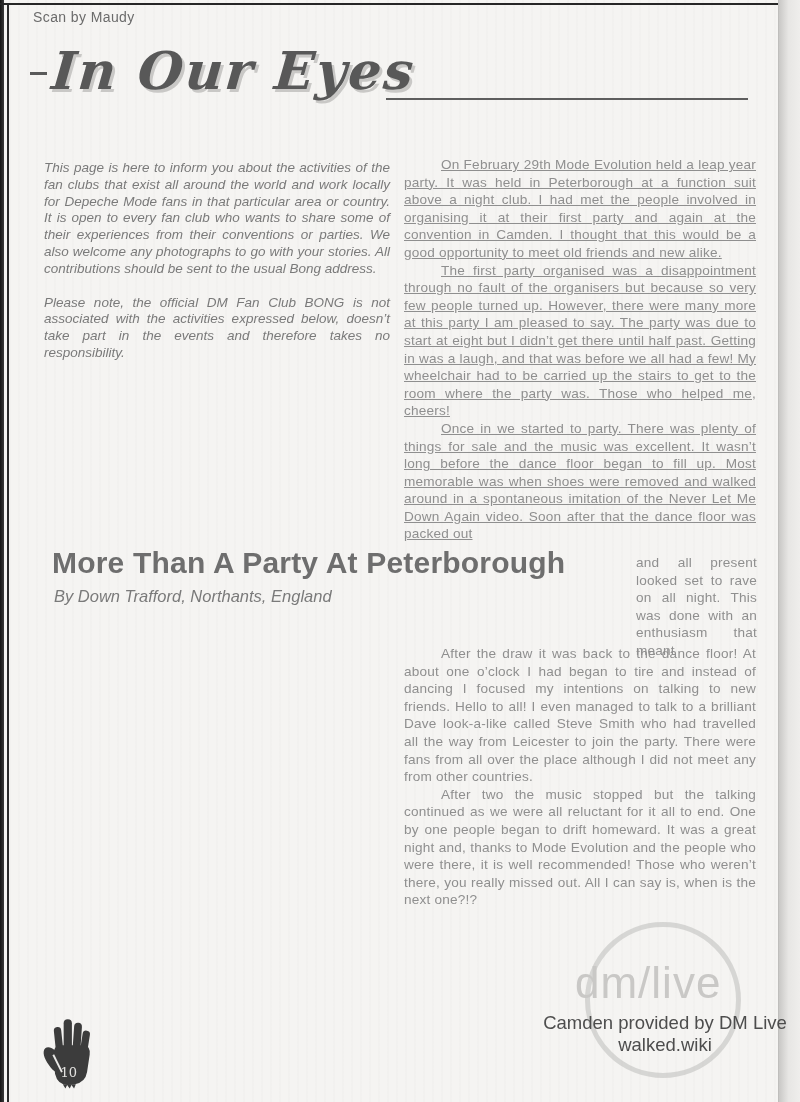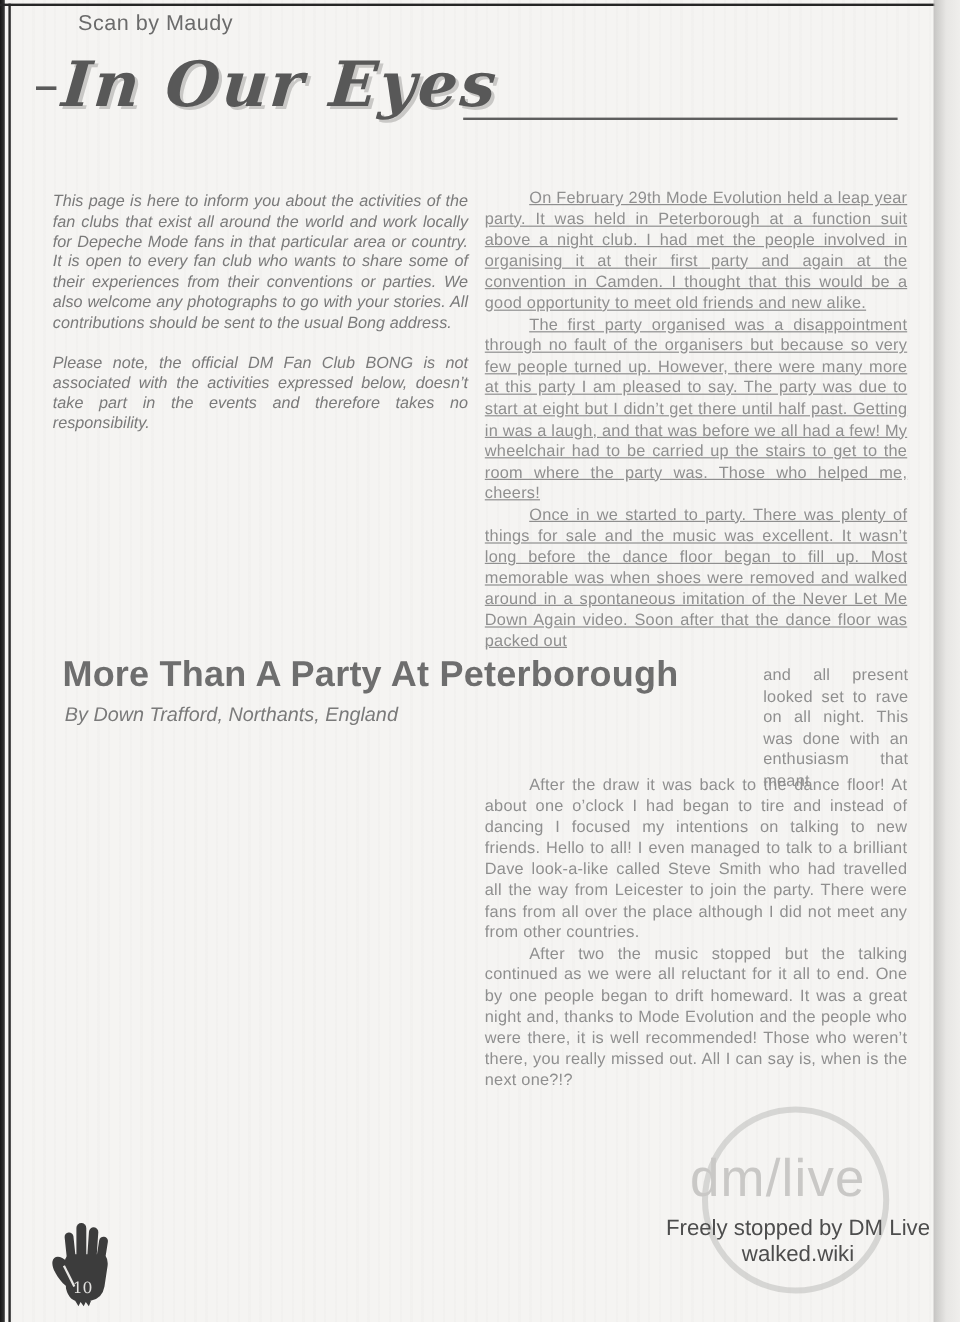--- a/index.html
+++ b/index.html
@@ -9,21 +9,21 @@
     font-family:"Liberation Sans",sans-serif;
     background-image:repeating-linear-gradient(90deg,rgba(0,0,0,0.012) 0 2px,rgba(255,255,255,0) 2px 9px);
   }
   
   .edge-left{position:absolute;left:0;top:0;width:4px;height:1102px;background:linear-gradient(90deg,#141414,#3a3a3a);}
   .frame-left{position:absolute;left:7px;top:3px;width:2px;height:1099px;background:#2b2b2b;}
   .frame-top{position:absolute;left:0;top:3px;height:2px;right:20px;background:#262626;}
   .edge-right{position:absolute;right:0;top:0;width:21px;height:1102px;
     background:linear-gradient(90deg,#c9c8c6,#e7e6e4 45%,#efeeec);border-left:1px solid #bfbebc;}
   
-  .scan-credit{position:absolute;left:33px;top:9px;font-size:18px;color:#6b6b6b;letter-spacing:.4px;margin-left:32px;}
+  .scan-credit{position:absolute;left:33px;top:9px;font-size:14px;color:#6b6b6b;letter-spacing:.4px;}
   .title{
     position:absolute;left:52px;top:40px;
     font-family:"DejaVu Serif",serif;font-style:italic;font-weight:700;
     font-size:52px;color:#585858;letter-spacing:2px;
     transform:skewX(-5deg);
     text-shadow:3px 3px 0 #c9c8c6;
     white-space:nowrap;
   }
   .title-dash{position:absolute;left:30px;top:72px;width:17px;height:3px;background:#5a5a5a;}
   .title-rule{position:absolute;left:386px;right:52px;top:98px;height:2px;background:#5e5e5e;}
@@ -89,21 +89,21 @@
   </div>
 
   <div class="rc rc2">
     <p class="ind">After the draw it was back to the dance floor! At about one o’clock I had began to tire and instead of dancing I focused my intentions on talking to new friends. Hello to all! I even managed to talk to a brilliant Dave look-a-like called Steve Smith who had travelled all the way from Leicester to join the party. There were fans from all over the place although I did not meet any from other countries.</p>
     <p class="ind">After two the music stopped but the talking continued as we were all reluctant for it all to end. One by one people began to drift homeward. It was a great night and, thanks to Mode Evolution and the people who were there, it is well recommended! Those who weren’t there, you really missed out. All I can say is, when is the next one?!?</p>
   </div>
 
   <div class="wm-circle"></div>
   <div class="wm-text">dm/live</div>
   <div class="provided">
-    <div>Freely stopped by DM Live</div>
+    <div>Camden provided by DM Live</div>
     <div>walked.wiki</div>
   </div>
 
   <div class="hand">
     <svg viewBox="0 0 60 84">
       <g fill="#3c3c3c">
         <rect x="15" y="12" width="8.5" height="34" rx="4.2" transform="rotate(-6 19 29)"></rect>
         <rect x="25" y="3" width="9.5" height="42" rx="4.7"></rect>
         <rect x="36" y="7" width="9" height="40" rx="4.5" transform="rotate(4 40 27)"></rect>
         <rect x="45" y="16" width="8.5" height="32" rx="4.2" transform="rotate(9 49 32)"></rect>

